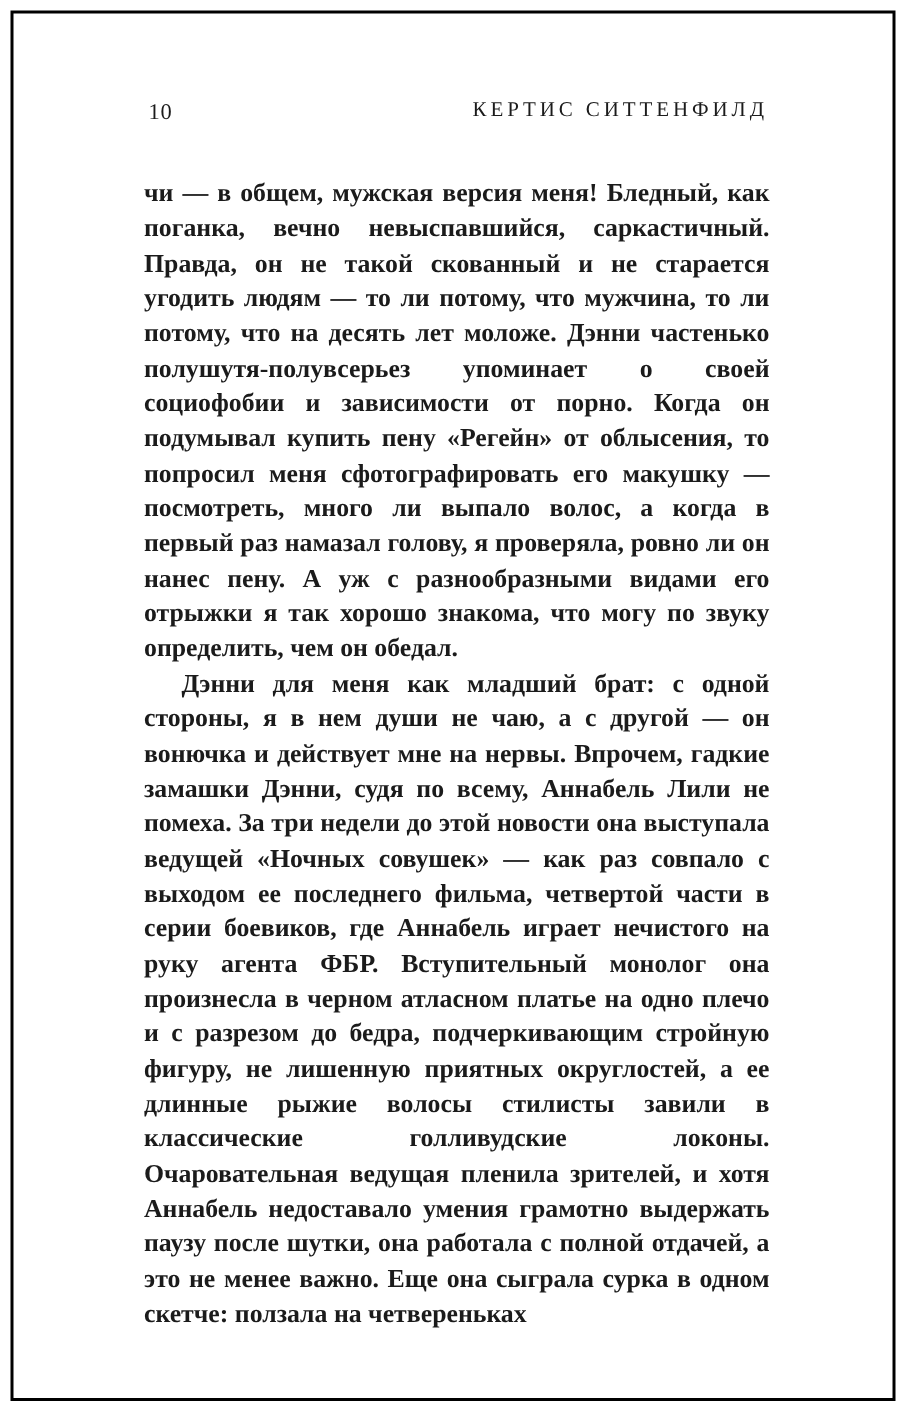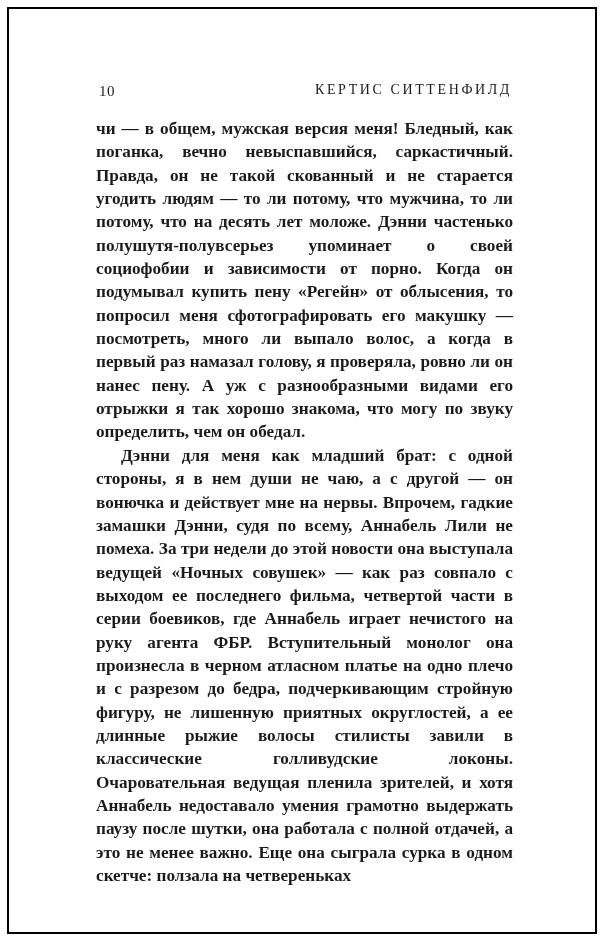--- a/index.html
+++ b/index.html
@@ -21,21 +21,21 @@
     left: 7px;
     top: 7px;
     width: 590px;
     height: 927px;
     border: 2px solid #000000;
     box-sizing: border-box;
     pointer-events: none;
   }
   .header {
     position: absolute;
-    top: 82px;
+    top: 66px;
     left: 97px;
     width: 415px;
     height: 20px;
   }
   .pagenum {
     position: absolute;
     left: 2px;
     top: 1px;
     font-size: 15px;
     letter-spacing: 0.5px;

